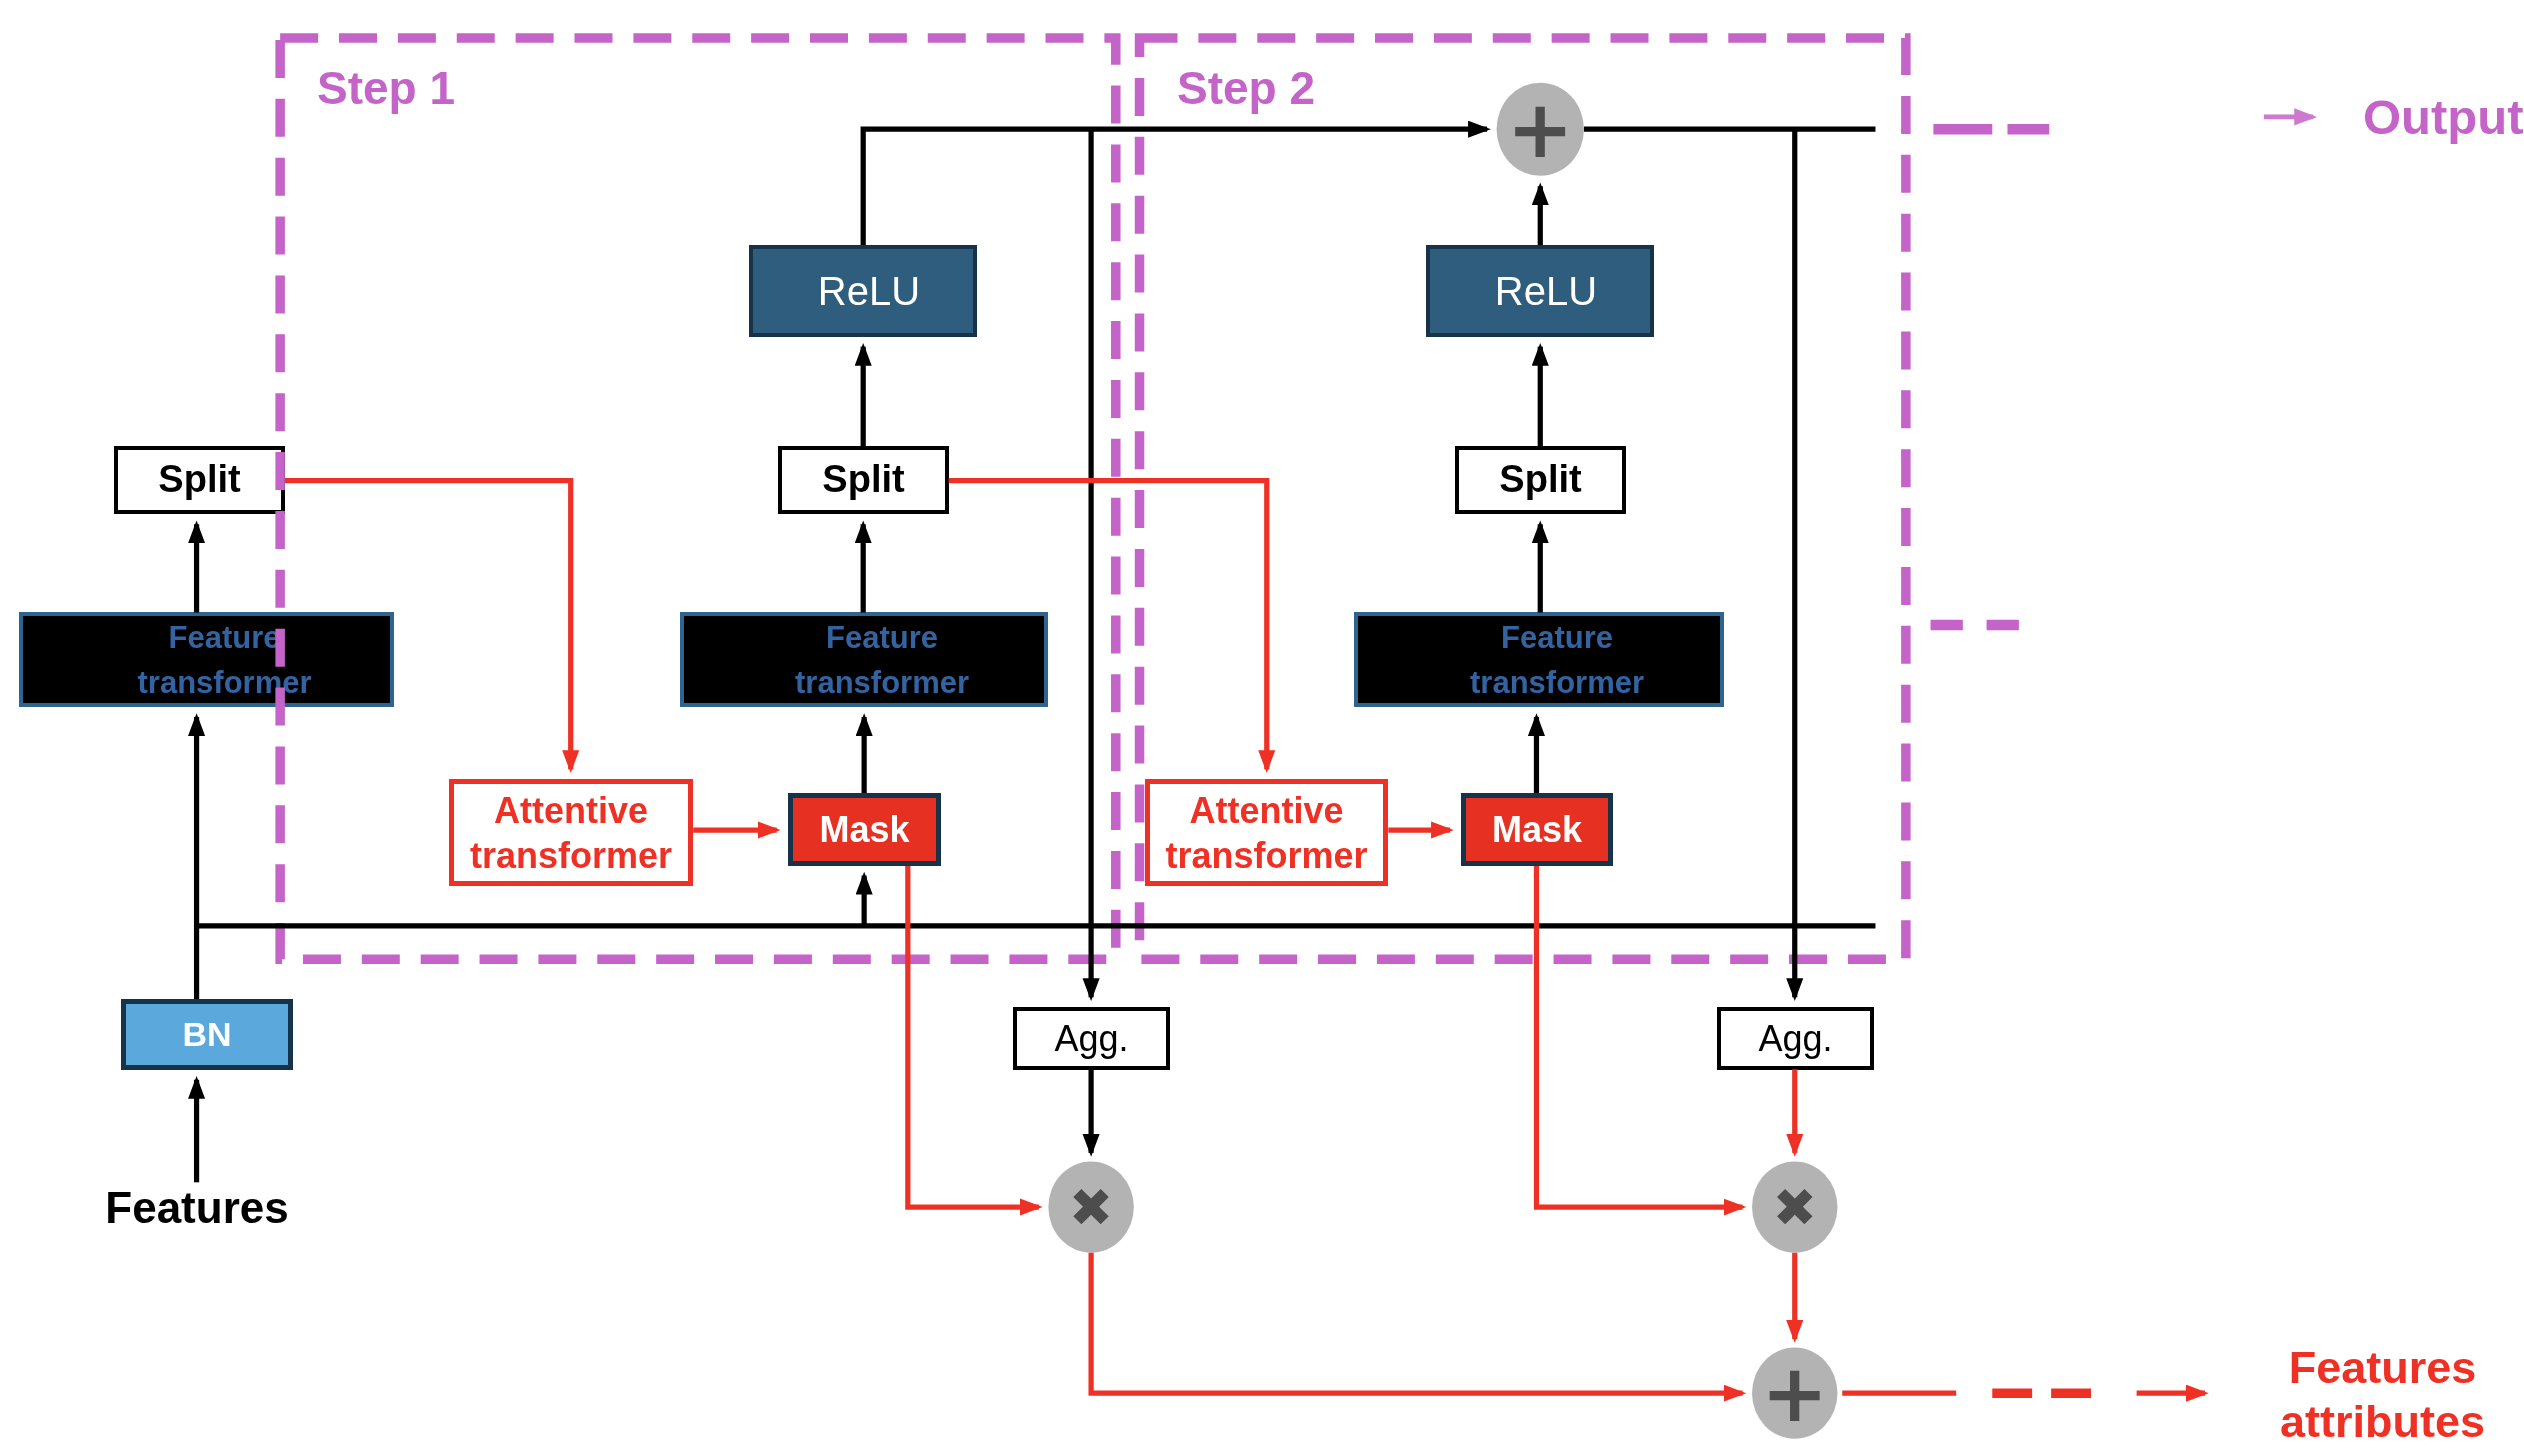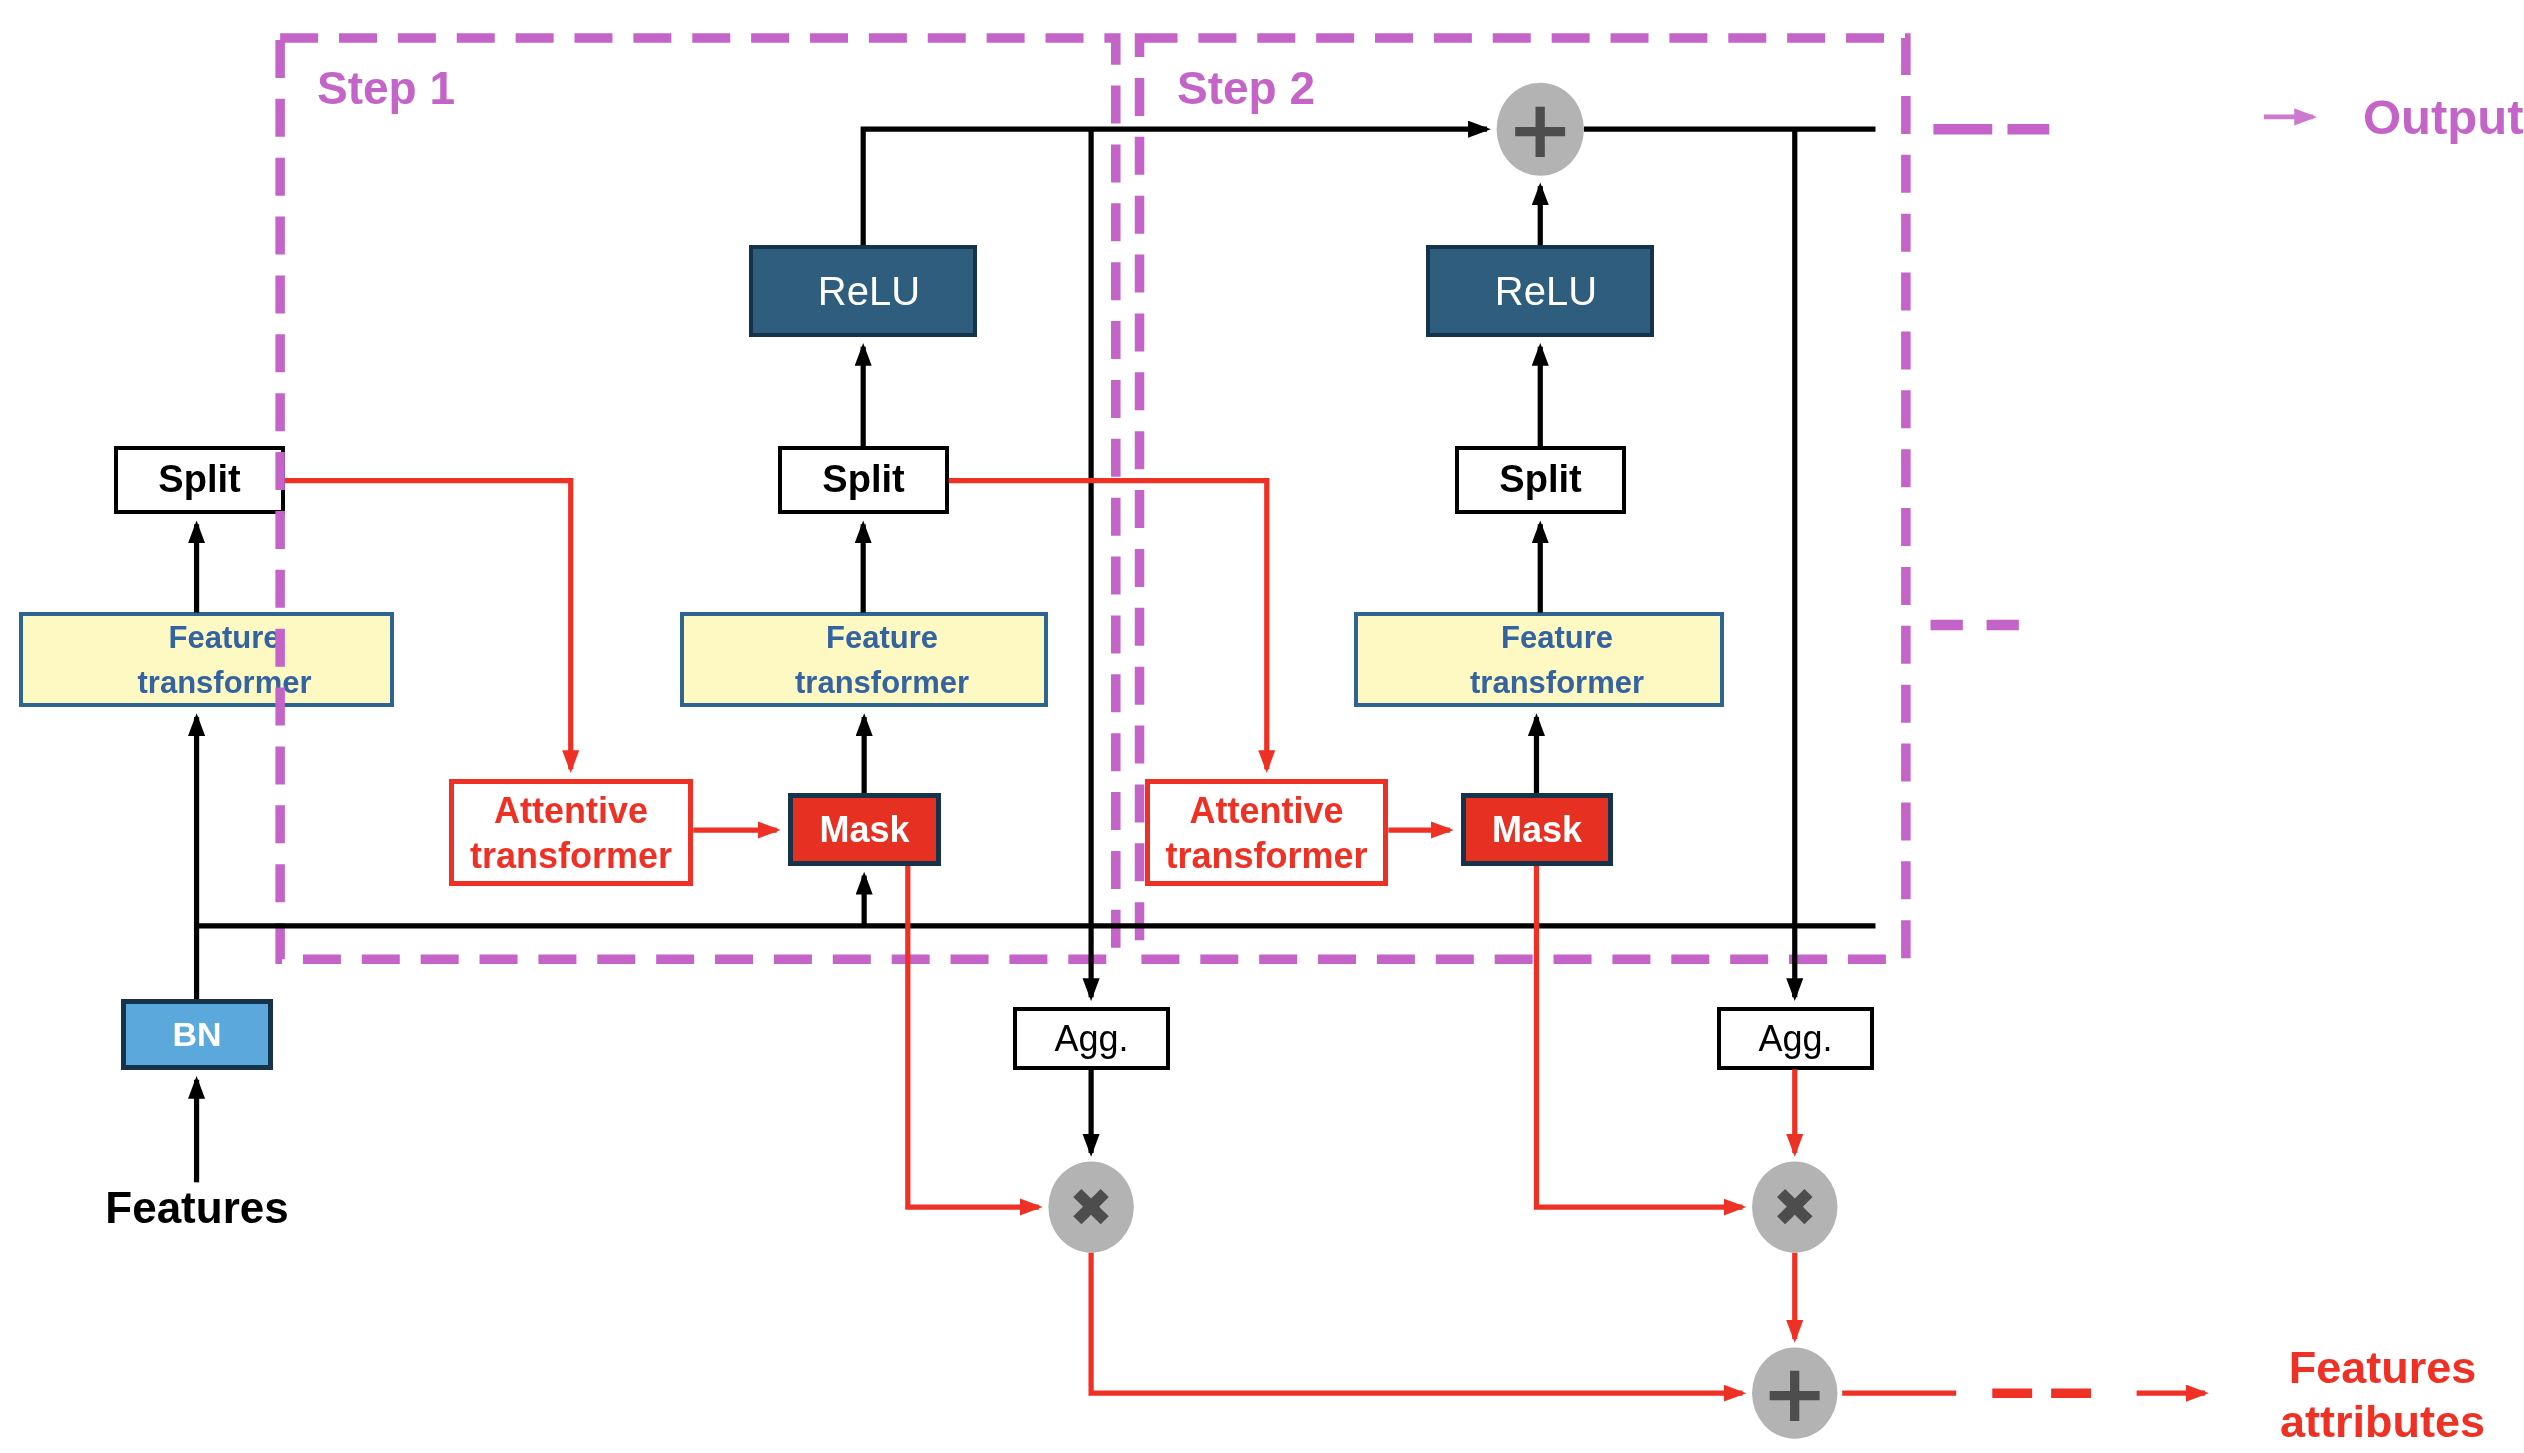--- a/index.html
+++ b/index.html
@@ -2,23 +2,23 @@
 <html style="--accent_red: #EE3124; --mask_red: #E63022; --orchid: #C464C8; --orchid_arrow: #CC79CE; --steel_blue: #2E5D7E; --light_blue: #5BA8DC; --ft_blue: #3363A0; --ft_border: #2E6590; --navy: #16334A; --sienna: #B2571E; --gray_circle: #B3B3B3; --gray_symbol: #4D4D4D;font-size:15px"><head>
 <meta charset="utf-8">
 <style>
   html,body{margin:0;padding:0;background:#ffffff;}
   #canvas{position:relative;width:2525px;height:1454px;background:#ffffff;overflow:hidden;
           font-family:"Liberation Sans",sans-serif;}
   .box{position:absolute;box-sizing:border-box;display:flex;flex-direction:column;
        align-items:center;justify-content:center;text-align:center;line-height:1.05;}
   .lbl{position:absolute;font-weight:bold;}
 
-  .bn-box{left:121px;top:999px;width:152px;height:71px;background:var(--light_blue);
+  .bn-box{left:121px;top:999px;width:172px;height:71px;background:var(--light_blue);
           border:5.7px solid var(--navy);color:#ffffff;font-size:34px;font-weight:600;}
-  .ft-box{border:4.7px solid var(--ft_border);background:#fef9c3;color:var(--ft_blue);
+  .ft-box{border:4.7px solid var(--ft_border);background:#000000;color:var(--ft_blue);
           font-size:31px;font-weight:700;line-height:45px;padding-left:36px;}
   .ft-left{left:19px;top:612px;width:375px;height:95px;}
   .ft-mid{left:680px;top:612px;width:368px;height:95px;}
   .ft-right{left:1354px;top:612px;width:370px;height:95px;}
   .split-box{border:4.7px solid #000000;background:#ffffff;color:#000000;
              font-size:38px;font-weight:700;}
   .split-left{left:114px;top:446px;width:171px;height:68px;}
   .split-mid{left:778px;top:446px;width:171px;height:68px;}
   .split-right{left:1455px;top:446px;width:171px;height:68px;}
   .relu-box{background:var(--steel_blue);border:4.7px solid var(--navy);color:#ffffff;

